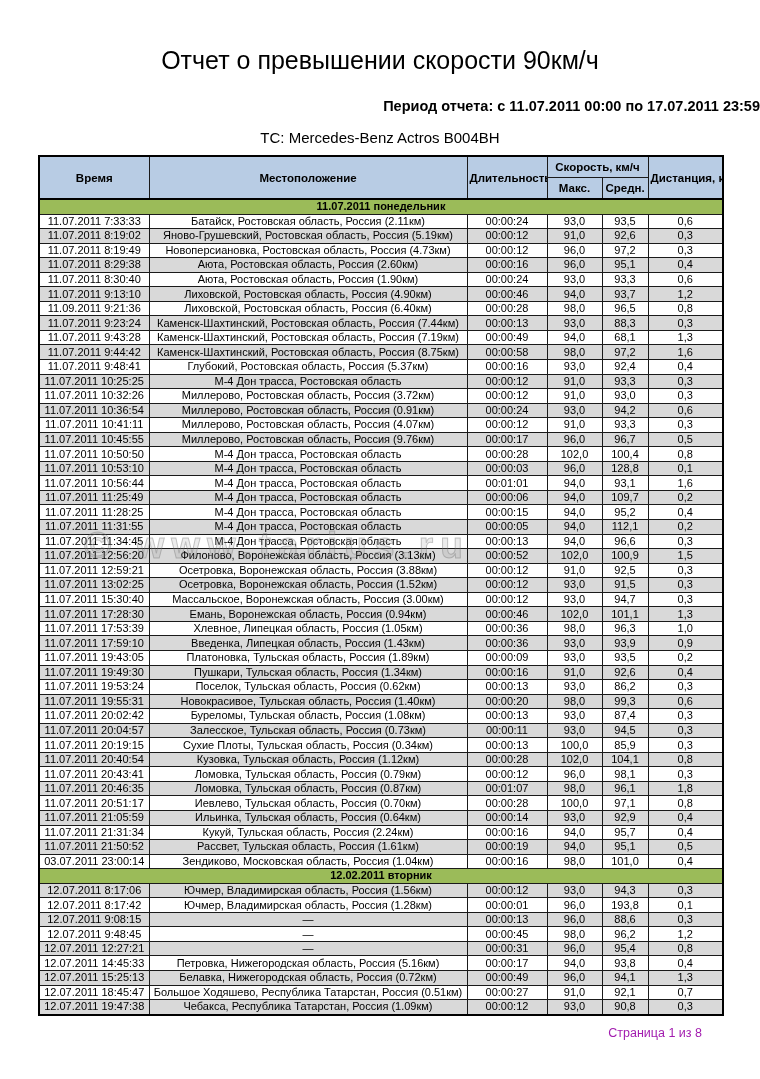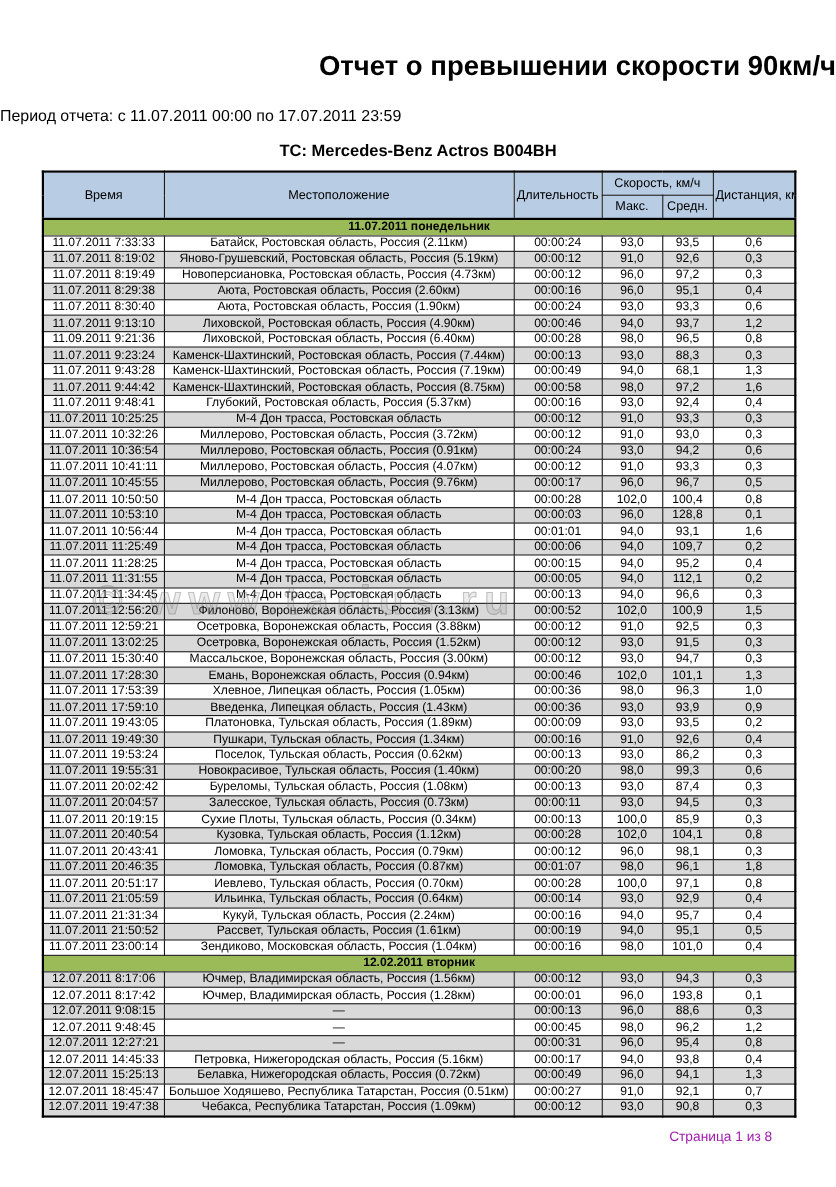--- a/index.html
+++ b/index.html
@@ -12,56 +12,56 @@
   body{
     width:760px;height:1079px;
     background:#ffffff;
     font-family:"Liberation Sans","DejaVu Sans",sans-serif;
     color:#000;
     position:relative;
     overflow:hidden;
   }
   .page-title{
     margin:46px 0 0 0;
-    text-align:right;
+    text-align:center;
     font-size:25px;
-    font-weight:bold;
+    font-weight:normal;
     letter-spacing:0px;
   }
   .report-period{
     margin-top:23px;
-    text-align:left;
+    text-align:right;
     font-size:14.5px;
-    font-weight:normal;
+    font-weight:bold;
   }
   .vehicle-line{
     margin-top:15px;
     text-align:center;
     font-size:15px;
-    font-weight:bold;
+    font-weight:normal;
   }
   table.report{
     margin:9px 0 0 38px;
     width:684px;
     border-collapse:collapse;
     table-layout:fixed;
     border:2px solid #000;
     font-size:11px;
   }
   table.report th, table.report td{
     border:1px solid var(--border-color);
     text-align:center;
     vertical-align:middle;
     padding:0 2px;
     overflow:hidden;
     white-space:nowrap;
   }
   table.report thead th{
     background:var(--header-bg);
-    font-weight:normal;
+    font-weight:bold;
     font-size:11.5px;
     height:20px;
   }
   table.report thead tr:first-child th{border-bottom:1px solid var(--border-color);}
   table.report thead{border-bottom:2px solid #000;}
   tr.section-row td{
     background:var(--section-bg);
     font-weight:bold;
     height:16px;
     font-size:11px;
@@ -471,21 +471,21 @@
       </tr>
       <tr class="stripe">
         <td>11.07.2011 21:50:52</td>
         <td>Рассвет, Тульская область, Россия (1.61км)</td>
         <td>00:00:19</td>
         <td>94,0</td>
         <td>95,1</td>
         <td>0,5</td>
       </tr>
       <tr>
-        <td>11.07.2011 23:00:14</td>
+        <td>03.07.2011 23:00:14</td>
         <td>Зендиково, Московская область, Россия (1.04км)</td>
         <td>00:00:16</td>
         <td>98,0</td>
         <td>101,0</td>
         <td>0,4</td>
       </tr>
       <tr class="section-row">
         <td colspan="6">12.02.2011 вторник</td>
       </tr>
       <tr class="stripe">

